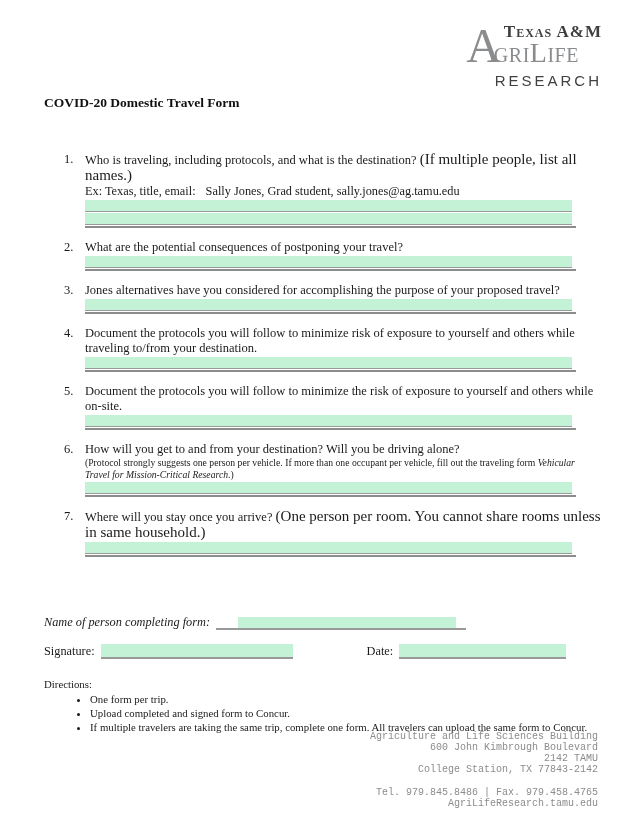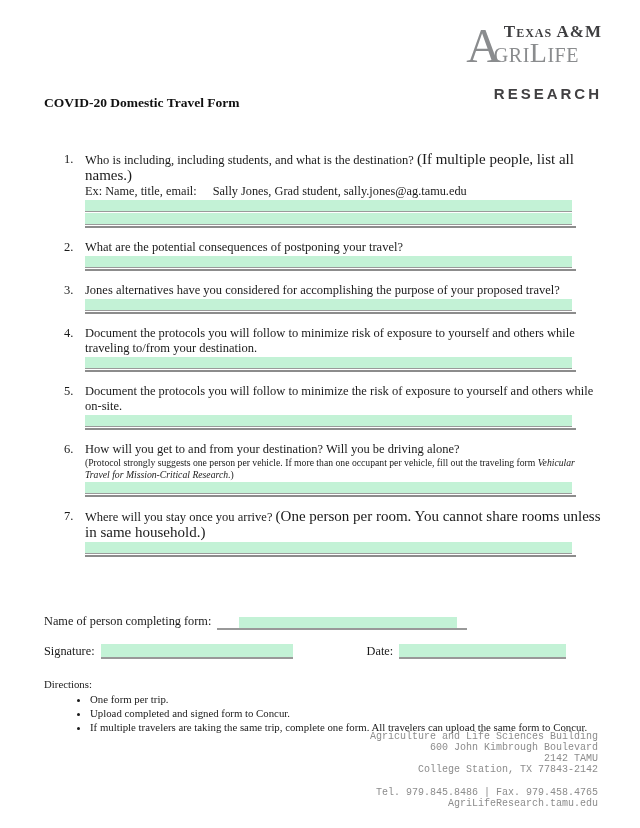--- a/index.html
+++ b/index.html
@@ -22,46 +22,46 @@
   .logo-col{display:flex;flex-direction:column;margin-left:-7px;text-align:left;}
   .logo-texas{
     font-variant:small-caps;font-size:17px;line-height:15px;
     letter-spacing:1px;color:#3e3e40;font-weight:600;padding-left:10px;
   }
   .logo-agrilife{
     font-variant:small-caps;font-size:28px;line-height:27px;
     letter-spacing:0.5px;color:#8a8c8e;
   }
   .logo-research{
-    font-family:"Liberation Sans", sans-serif;font-weight:bold;
-    font-size:15px;letter-spacing:3px;color:#414042;margin-top:17px;
+    font-family:"Liberation Sans", sans-serif;font-weight:normal;
+    font-size:15px;letter-spacing:3px;color:#414042;margin-top:4px;
   }
   
   .title{
     margin:0;padding:96px 0 0 44px;
     font-size:13.5px;font-weight:bold;line-height:14px;color:#111;
   }
   
   .questions{margin:42px 0 0 64px;width:545px;}
   .q{display:flex;margin-bottom:12px;}
   .qnum{width:21px;flex-shrink:0;font-size:12.5px;line-height:15px;}
   .qbody{width:524px;}
   .qtext{font-size:12.5px;line-height:15px;white-space:pre-line;}
   .small{font-size:15px;}
   .qexample{font-size:12.3px;line-height:15px;}
-  .ex-value{margin-left:16px;}
+  .ex-value{margin-left:10px;}
   .qnote{font-size:9.7px;line-height:12px;white-space:pre-line;color:#1a1a1a;}
   .blank{
     width:487px;height:12px;margin-top:1px;
     background:var(--highlight,#c3f2d6);
     border-bottom:1px solid #9a9a9a;box-sizing:border-box;
   }
   .rule{width:491px;height:2px;background:var(--rule,#8c8c8c);margin-top:1px;}
   
-  .name-row{display:flex;align-items:flex-start;margin:57px 0 0 44px;font-size:12.3px;line-height:15px;}
+  .name-row{display:flex;align-items:center;margin:57px 0 0 44px;font-size:12.3px;line-height:15px;font-style:italic;}
   .name-field{position:relative;width:250px;height:14px;border-bottom:2px solid #999;margin-left:6px;}
   .name-band{position:absolute;left:22px;bottom:0;width:218px;height:11px;background:var(--highlight,#c3f2d6);}
   .sig-row{display:flex;align-items:flex-end;margin:14px 0 0 44px;font-size:12.3px;line-height:15px;}
   .field{
     height:13px;background:var(--highlight,#c3f2d6);
     border-bottom:2px solid #999;box-sizing:content-box;margin-left:6px;
   }
   .sig-field{width:192px;}
   .date-label{margin-left:74px;}
   .date-field{width:167px;}
@@ -93,22 +93,22 @@
     <div class="logo-research">RESEARCH</div>
   </div>
 
   <h1 class="title">COVID-20 Domestic Travel Form</h1>
 
   <div class="questions">
 
     <div class="q">
       <span class="qnum">1.</span>
       <div class="qbody">
-        <div class="qtext"><span>Who is including, including students, and what is the destination?</span> <span class="small">(If multiple people, list all names.)</span></div>
-        <div class="qexample"><span>Ex: Name, title, email:</span><span class="ex-value">Sally Jones, Grad student, sally.jones@ag.tamu.edu</span></div>
+        <div class="qtext"><span>Who is traveling, including protocols, and what is the destination?</span> <span class="small">(If multiple people, list all names.)</span></div>
+        <div class="qexample"><span>Ex: Texas, title, email:</span><span class="ex-value">Sally Jones, Grad student, sally.jones@ag.tamu.edu</span></div>
         <div class="blank"></div>
         <div class="blank"></div>
         <div class="rule"></div>
       </div>
     </div>
 
     <div class="q">
       <span class="qnum">2.</span>
       <div class="qbody">
         <div class="qtext">What are the potential consequences of postponing your travel?</div>

